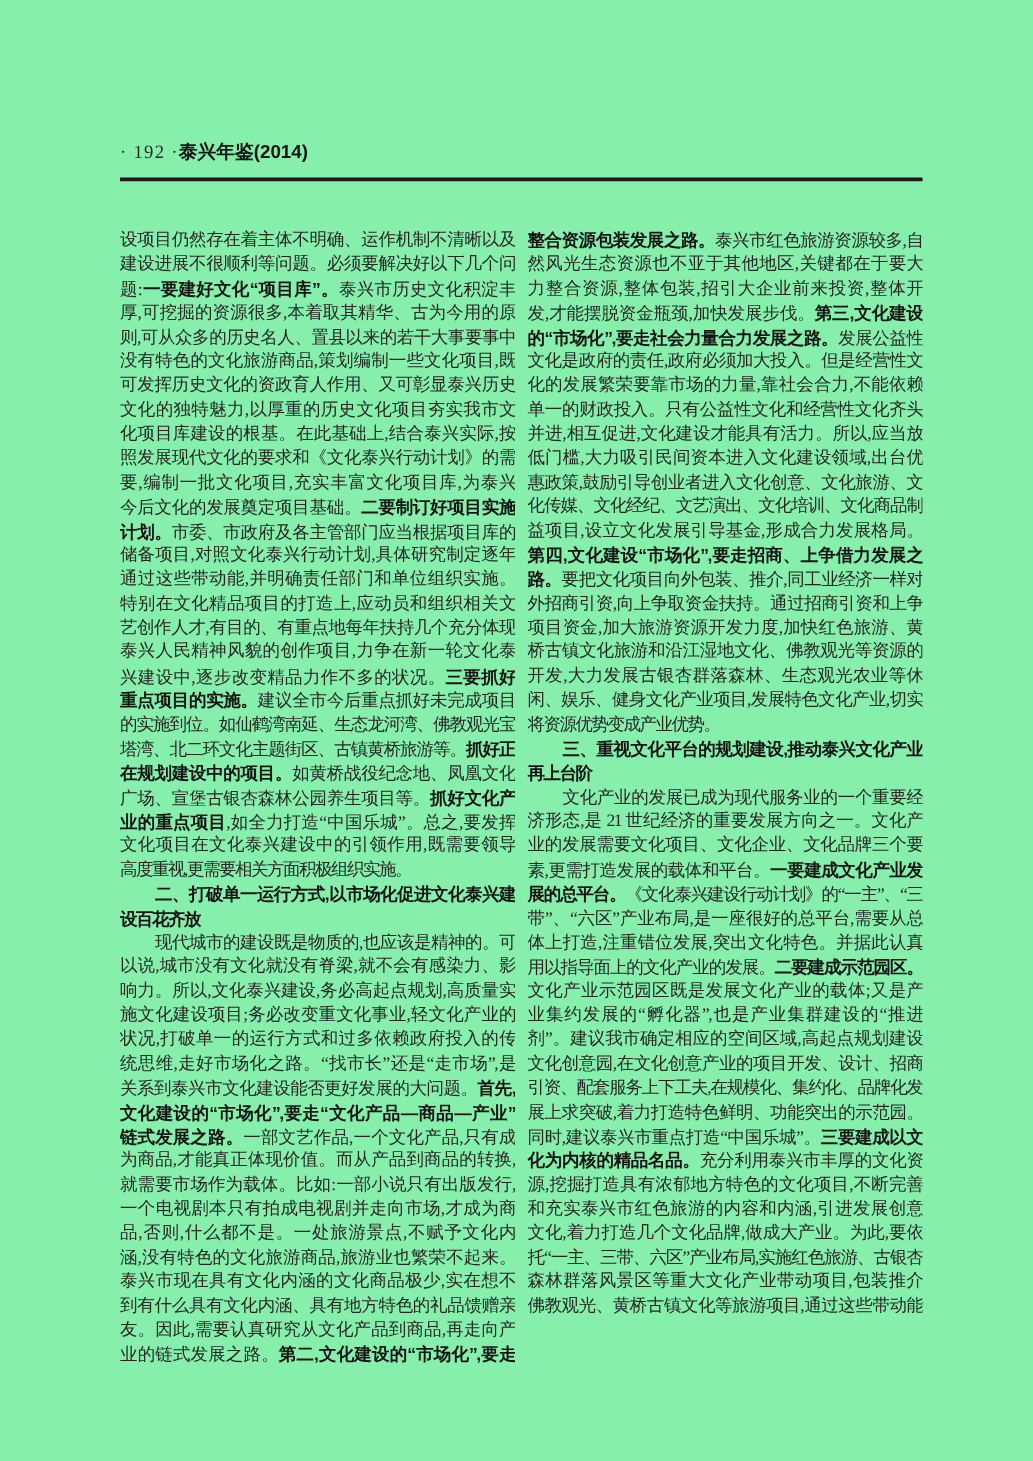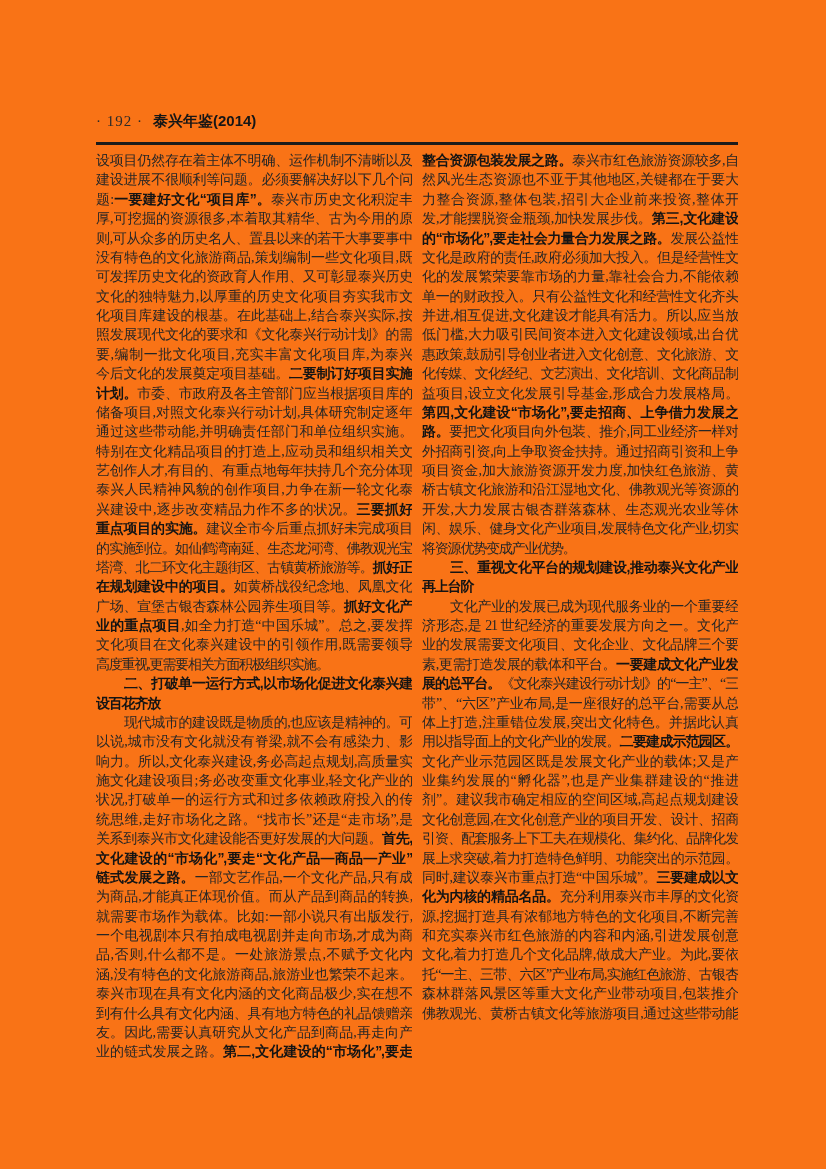--- a/index.html
+++ b/index.html
@@ -3,37 +3,37 @@
 <meta charset="utf-8">
 <style>
   html,body{margin:0;padding:0;}
   body{
     width:826px;height:1169px;
     background:#f4f3f1;
     font-family:"Liberation Serif","DejaVu Serif",serif;
     color:#262626;
     overflow:hidden;
   }
-  .page{position:relative;width:826px;height:1169px;background:#f97316;}
+  .page{position:relative;width:826px;height:1169px;background:#86efac;}
   .header{
     position:absolute;left:96px;top:112px;width:642px;height:22px;
     display:flex;align-items:baseline;font-size:15px;color:#2a2a2a;
   }
   .page-num{font-family:"Liberation Serif","DejaVu Serif",serif;letter-spacing:1px;}
   .book-title{
-    margin-left:10px;font-weight:700;
+    margin-left:0;font-weight:700;
     font-family:"Liberation Sans","DejaVu Sans",sans-serif;
     font-size:15px;color:#161616;
   }
   .rule{position:absolute;left:96px;top:142px;width:642px;height:2.5px;background:#1b1b1b;}
   .content{
     position:absolute;left:96px;top:151px;width:642px;
     display:flex;gap:10px;
   }
-  .col{width:316px;}
+  .col{width:316px;margin-top:32px;}
   .line{
     height:19.38px;line-height:19.38px;
     font-size:14px;letter-spacing:-1.2px;
     text-align:justify;text-align-last:justify;
     -webkit-text-justify:inter-character;text-justify:inter-character;
     overflow:hidden;white-space:normal;
   }
   .line.flush{text-align-last:left;}
   .line.indent{padding-left:28px;}
   .b{

